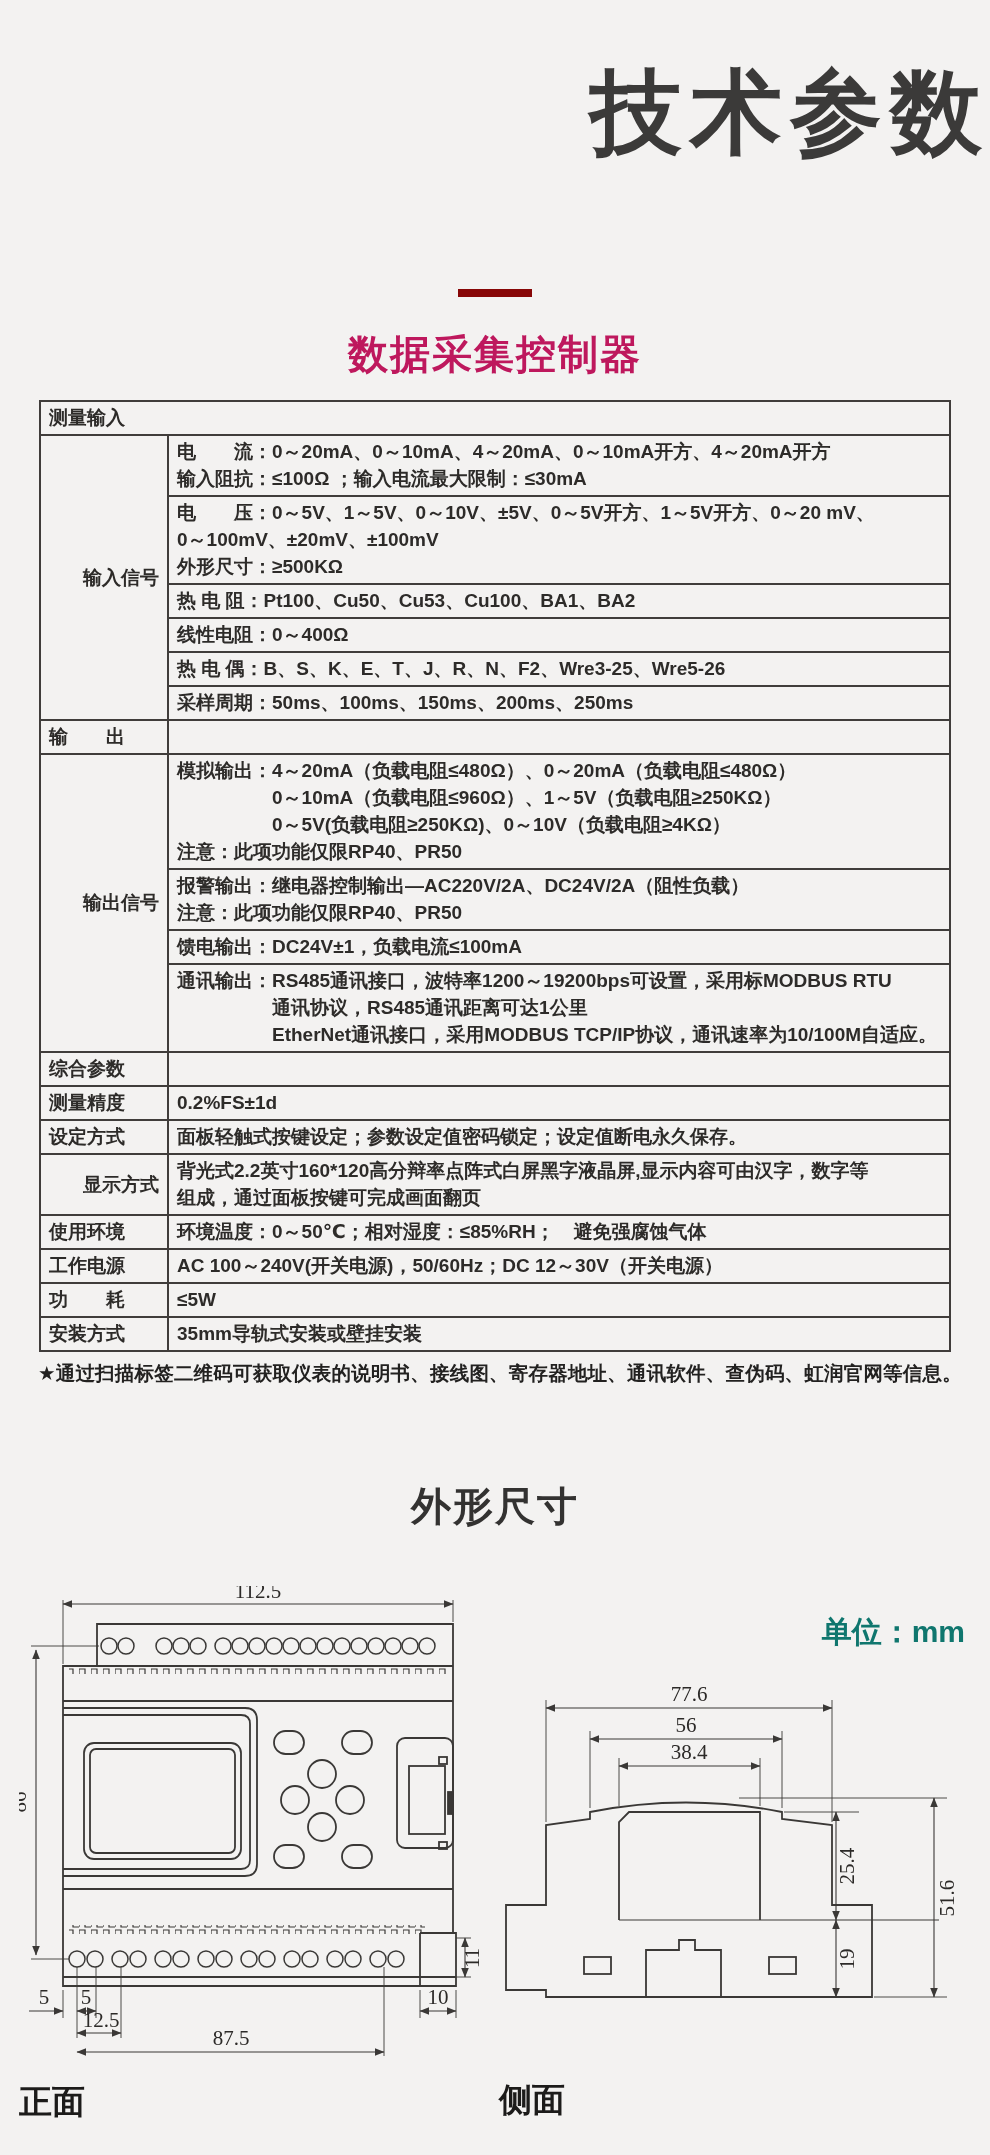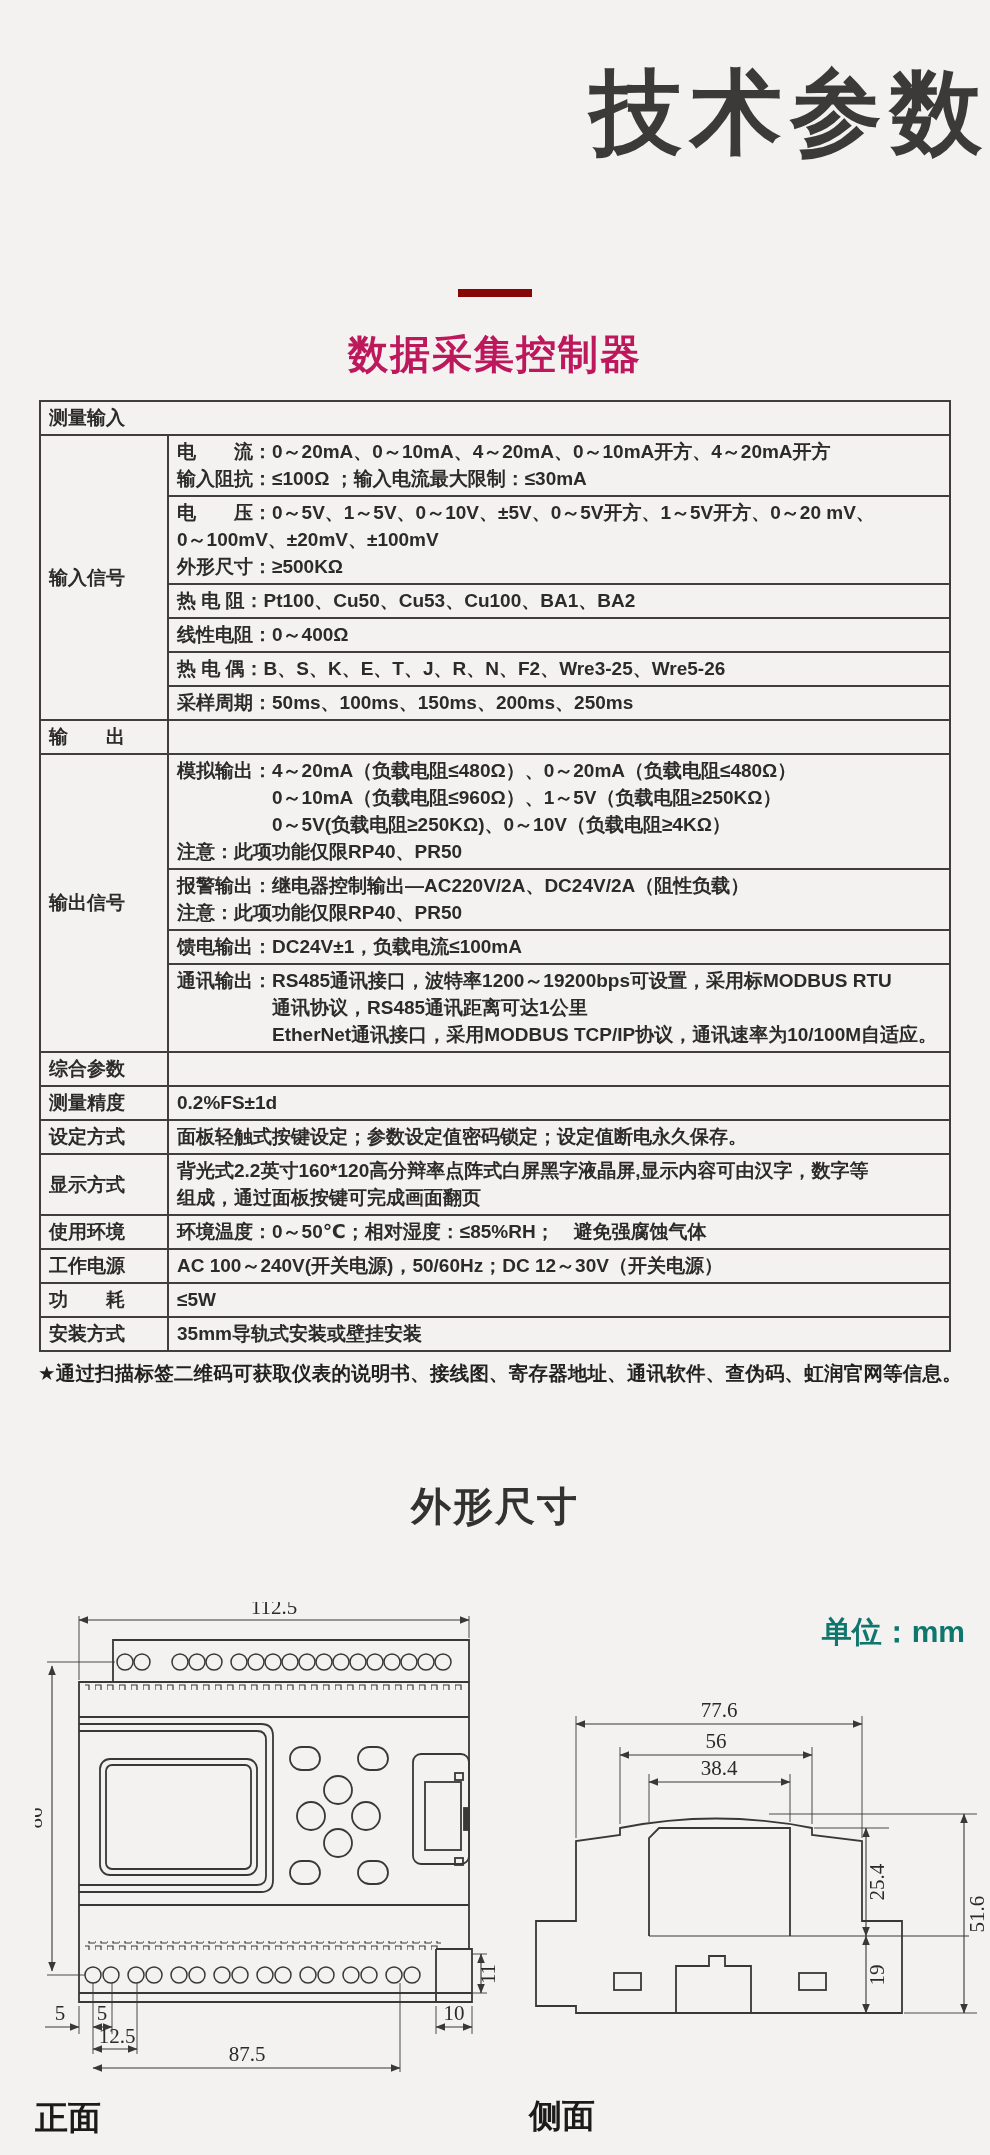--- a/index.html
+++ b/index.html
@@ -44,21 +44,21 @@
     border:2px solid #403d3b;
     font-size:19px;
     line-height:27px;
     padding:2px 8px 3px;
     font-weight:600;
     vertical-align:middle;
     color:#2d2b29;
     overflow:hidden;
   }
   td.lbl{padding-left:12px;}
-  td.top{vertical-align:top;}
+  td.top{vertical-align:top;text-align:right;}
   td.sec{padding-left:12px;}
   td.pad-b{padding-bottom:32px;}
   .spec-line{white-space:nowrap;}
 
   .footnote{
     width:914px;
     margin:8px auto 0;
     font-size:19.5px;
     font-weight:700;
     color:#222120;
@@ -83,21 +83,21 @@
     justify-content:space-between;
     align-items:flex-start;
   }
   .unit-label{
     position:absolute;
     top:26px; right:6px;
     font-size:30px;
     font-weight:800;
     color:#0f766e;
   }
-  .fig{margin:16px;}
+  .fig{margin:0;}
   .fig-front{width:462px;}
   .fig-side{width:472px; padding-top:96px;}
   .cap{
     text-align:left;
     font-size:33px;
     font-weight:800;
     color:#1c1b1a;
   }
   .cap-front{margin-top:12px;}
   .cap-side{margin-top:52px;}

